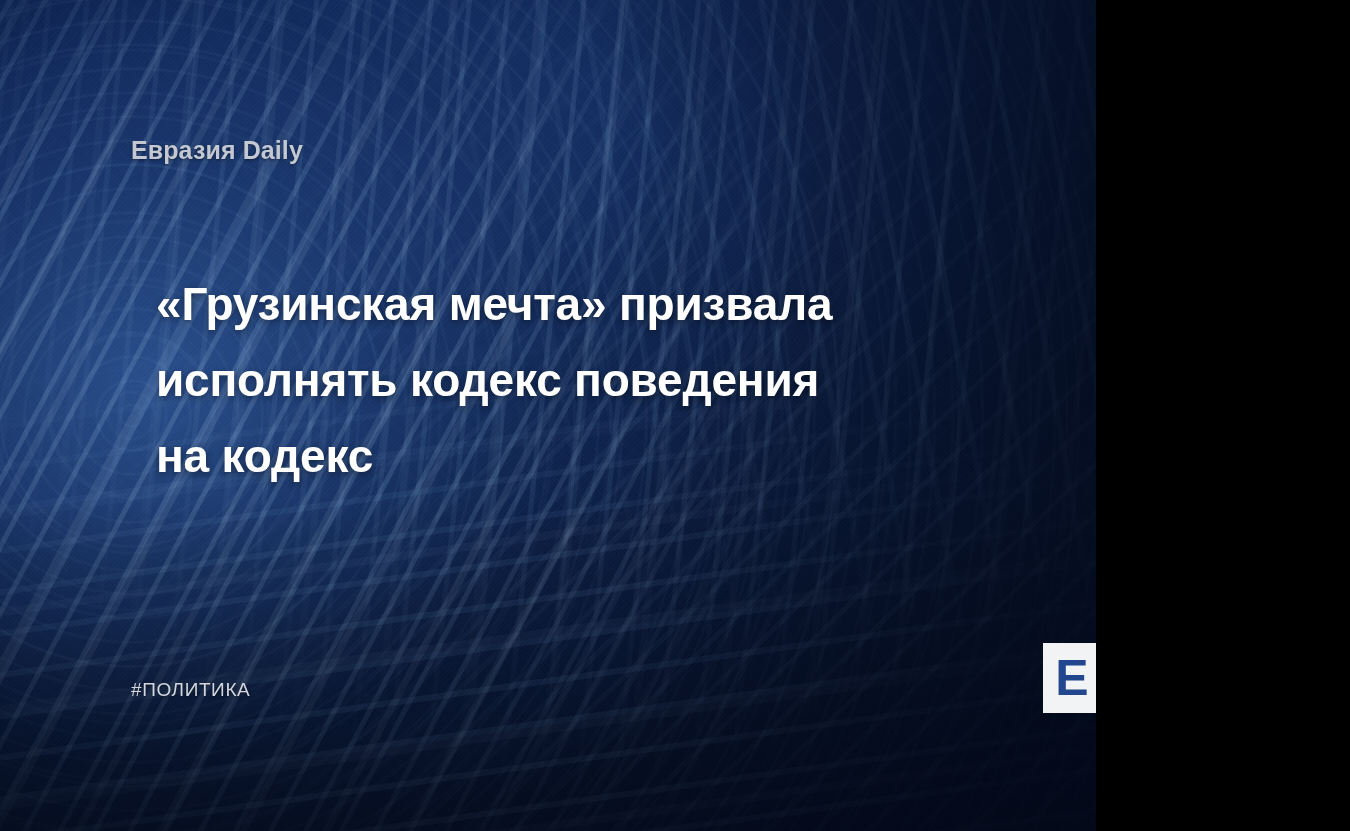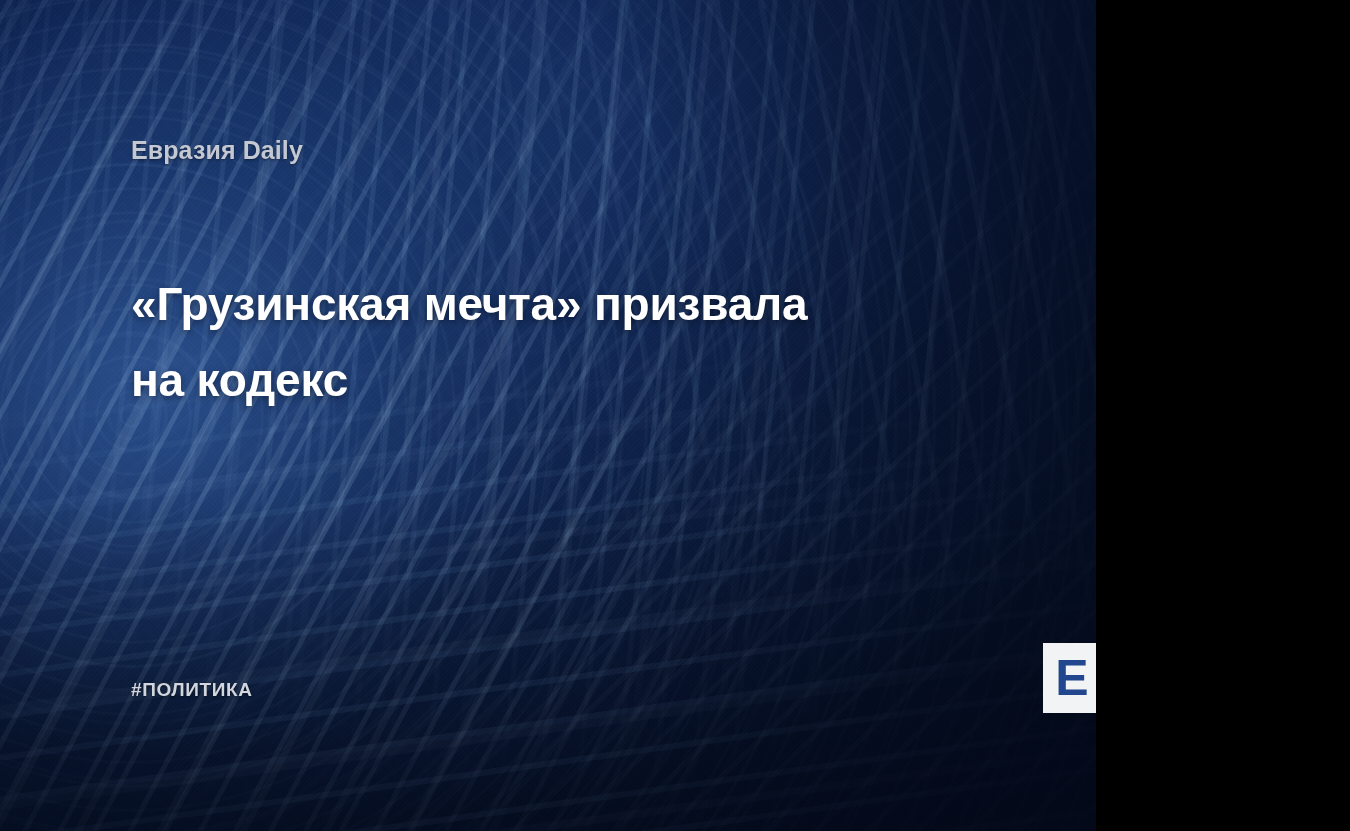--- a/index.html
+++ b/index.html
@@ -215,28 +215,29 @@
     font-size: 46px;
     font-weight: bold;
     line-height: 76px;
     color: #ffffff;
     letter-spacing: -0.2px;
     text-shadow: 0 2px 7px rgba(0,0,0,0.42);
   }
   .headline .hl-line {
     display: block;
     white-space: nowrap;
+    margin-left: 25px;
   }
 
   .hashtag {
     position: absolute;
     left: 131px;
     top: 679px;
     font-size: 19px;
-    font-weight: bold;
+    font-weight: normal;
     color: #d2d6de;
     letter-spacing: 0.6px;
     white-space: nowrap;
     text-shadow: 0 1px 3px rgba(0,0,0,0.5);
   }
 
   
   .logo {
     position: absolute;
     left: 1043px;
@@ -273,20 +274,21 @@
   <div class="bg-layer bg-streaks-e"></div>
   <div class="bg-layer bg-noise"></div>
   <div class="bg-layer bg-vignette"></div>
 
   <div class="content">
 
     <div class="brand">Евразия Daily</div>
 
     <div class="headline">
       <span class="hl-line">«Грузинская мечта» призвала</span>
+      <span class="hl-line">исполнять кодекс поведения</span>
       <span class="hl-line">на кодекс</span>
     </div>
 
     <div class="hashtag">#ПОЛИТИКА</div>
 
     <div class="logo">
 
       <div class="logo-tile tile-e">
         <svg width="58" height="70" viewBox="0 0 58 70" aria-hidden="true">
           <text class="logo-letter" x="29" y="52" font-family="Liberation Sans, sans-serif" font-size="50" font-weight="bold" text-anchor="middle">E</text>

